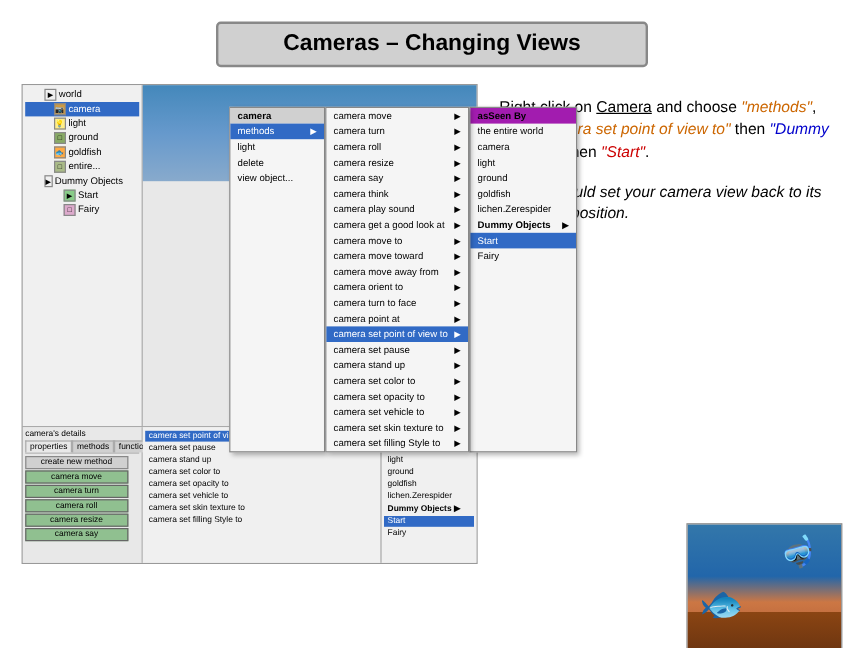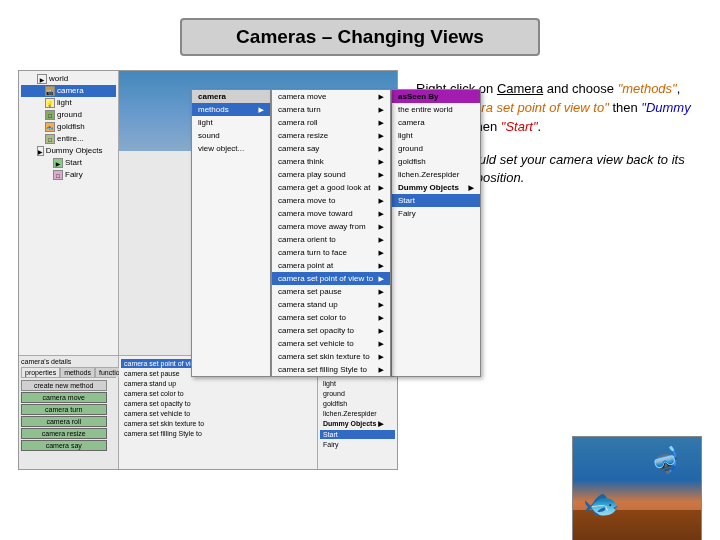--- a/index.html
+++ b/index.html
@@ -379,21 +379,21 @@
 
           <div style="position:relative; flex:1; min-height:220px;">
             <div class="sky-area"></div>
 
             <div class="context-menu-overlay">
 
               <div class="ctx-menu">
                 <div class="ctx-menu-item" style="font-weight:bold;background:#d0d0d0;">camera</div>
                 <div class="ctx-menu-item active">methods <span class="arrow">▶</span></div>
                 <div class="ctx-menu-item">light</div>
-                <div class="ctx-menu-item">sound</div>
+                <div class="ctx-menu-item">delete</div>
                 <div class="ctx-menu-item">view object...</div>
               </div>
 
               <div class="submenu">
                 <div class="ctx-menu-item">camera move <span class="arrow">▶</span></div>
                 <div class="ctx-menu-item">camera turn <span class="arrow">▶</span></div>
                 <div class="ctx-menu-item">camera roll <span class="arrow">▶</span></div>
                 <div class="ctx-menu-item">camera resize <span class="arrow">▶</span></div>
                 <div class="ctx-menu-item">camera say <span class="arrow">▶</span></div>
                 <div class="ctx-menu-item">camera think <span class="arrow">▶</span></div>

